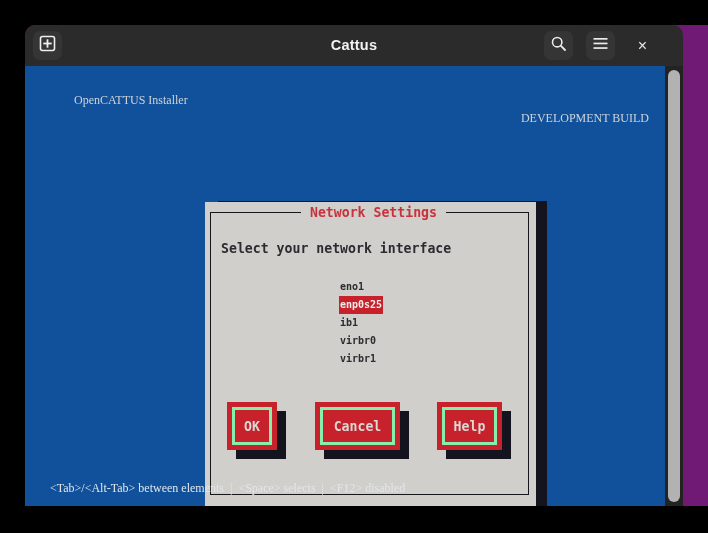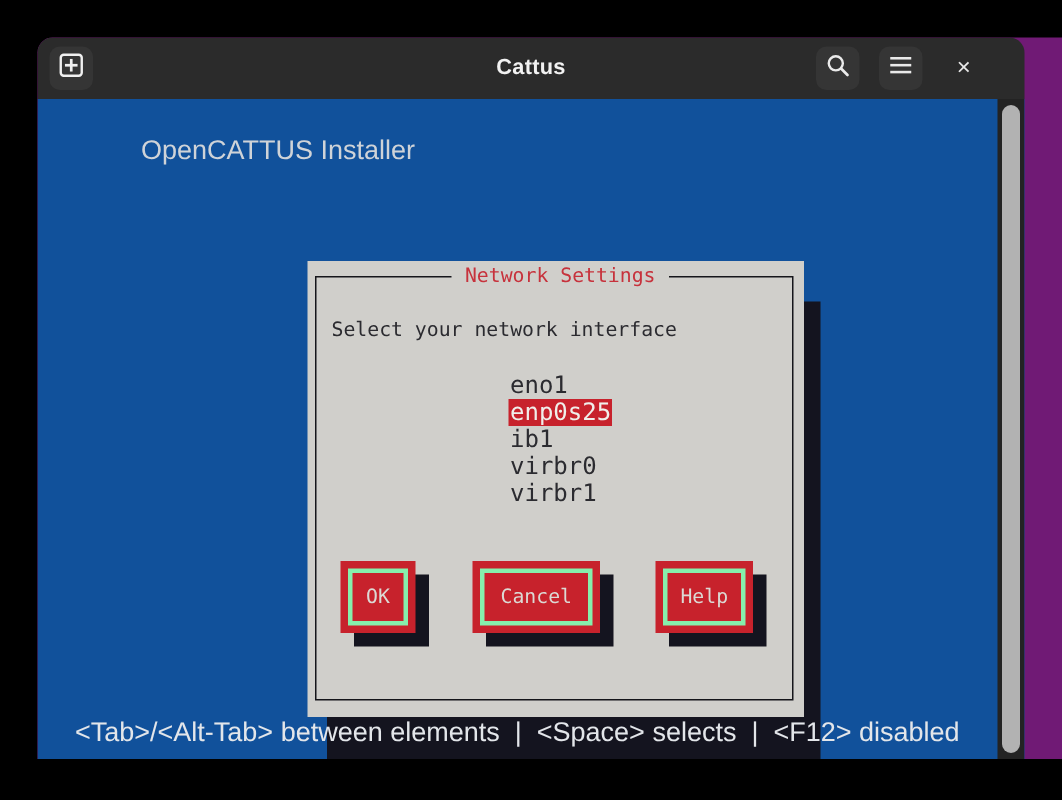--- a/index.html
+++ b/index.html
@@ -96,22 +96,22 @@
     background: #11519b;
     overflow: hidden;
   }
   .term-inner {
     position: absolute;
     left: 0; top: 0;
     width: 640px;
     height: 440px;
   }
   .mono {
-    font-family: Liberation Sans, sans-serif;
-    font-size: 18px;
+    font-family: Liberation Serif, serif;
+    font-size: 12px;
     line-height: 18px;
     white-space: pre;
   }
   .hdr-left {
     position: absolute;
     left: 0px;
     top: 7px;
     color: #cfd3d8;
   }
   .hdr-right {
@@ -152,25 +152,26 @@
     position: absolute;
     left: 193px;
     top: 135px;
     width: 329px;
     height: 310px;
     background: #14141f;
   }
   .dialog {
     position: absolute;
     left: 180px;
-    top: 108px;
+    top: 136px;
     width: 331px;
     height: 304px;
     background: #d0cfcb;
     padding: 0;
+    font-weight: bold;
   }
   .dlg-frame {
     position: absolute;
     left: 5px;
     top: 10px;
     width: 319px;
     height: 283px;
     border: 1px solid #15151a;
     box-sizing: border-box;
   }
@@ -206,21 +207,21 @@
     white-space: pre;
   }
   .dlg-list {
     position: absolute;
     left: 134px;
     top: 73px;
     width: 170px;
   }
   .li {
     font-family: "DejaVu Sans Mono", monospace;
-    font-size: 16px;
+    font-size: 10px;
     line-height: 18px;
     color: #2b2b30;
     white-space: pre;
     display: inline-block;
     padding: 0 1px;
   }
   .li-row { height: 18px; }
   .li.selected {
     background: #c7222c;
     color: #f0eeea;
@@ -311,20 +312,21 @@
     </div>
 
     <div class="term">
       <div class="term-inner">
 
         <div class="mono hdr-left">
           <span style="display:inline-block;padding-left:19px;">OpenCATTUS Installer</span>
         </div>
 
         <div class="mono hdr-right">
+          <div>DEVELOPMENT BUILD</div>
         </div>
 
         <div class="dlg-shadow"></div>
 
         <div class="dialog">
           <div class="dlg-frame"></div>
 
           <div class="dlg-title-gap">
             <div class="dlg-title">Network Settings</div>
           </div>

